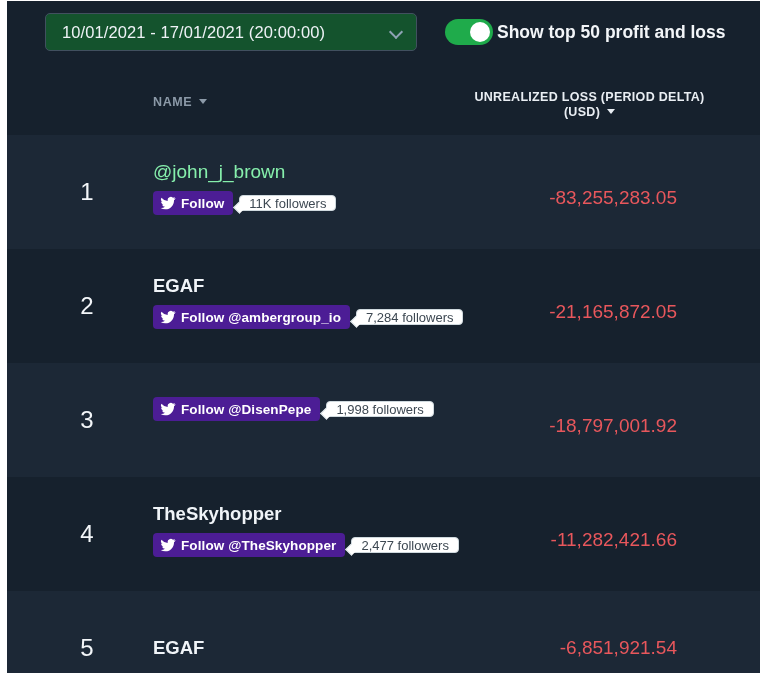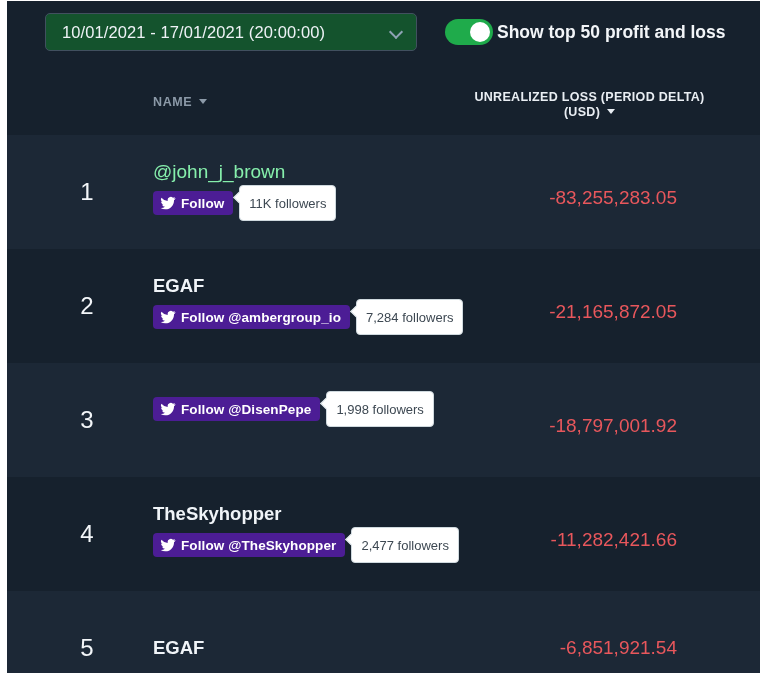--- a/index.html
+++ b/index.html
@@ -233,26 +233,26 @@
     display: block;
   }
   .tw-follow-label {
     color: #ffffff;
     font-size: 13.5px;
     font-weight: bold;
     white-space: nowrap;
     letter-spacing: 0.1px;
   }
   .tw-count {
-    height: 36px;
+    height: 16px;
     background: #ffffff;
     border: 1px solid #cfd9de;
     border-radius: 4px;
     display: flex;
-    align-items: center;
+    align-items: flex-start;
     padding: 0 9px;
     margin-left: 6px;
     position: relative;
     box-sizing: border-box;
     cursor: pointer;
   }
   .tw-count::before {
     content: "";
     position: absolute;
     left: -5px;

